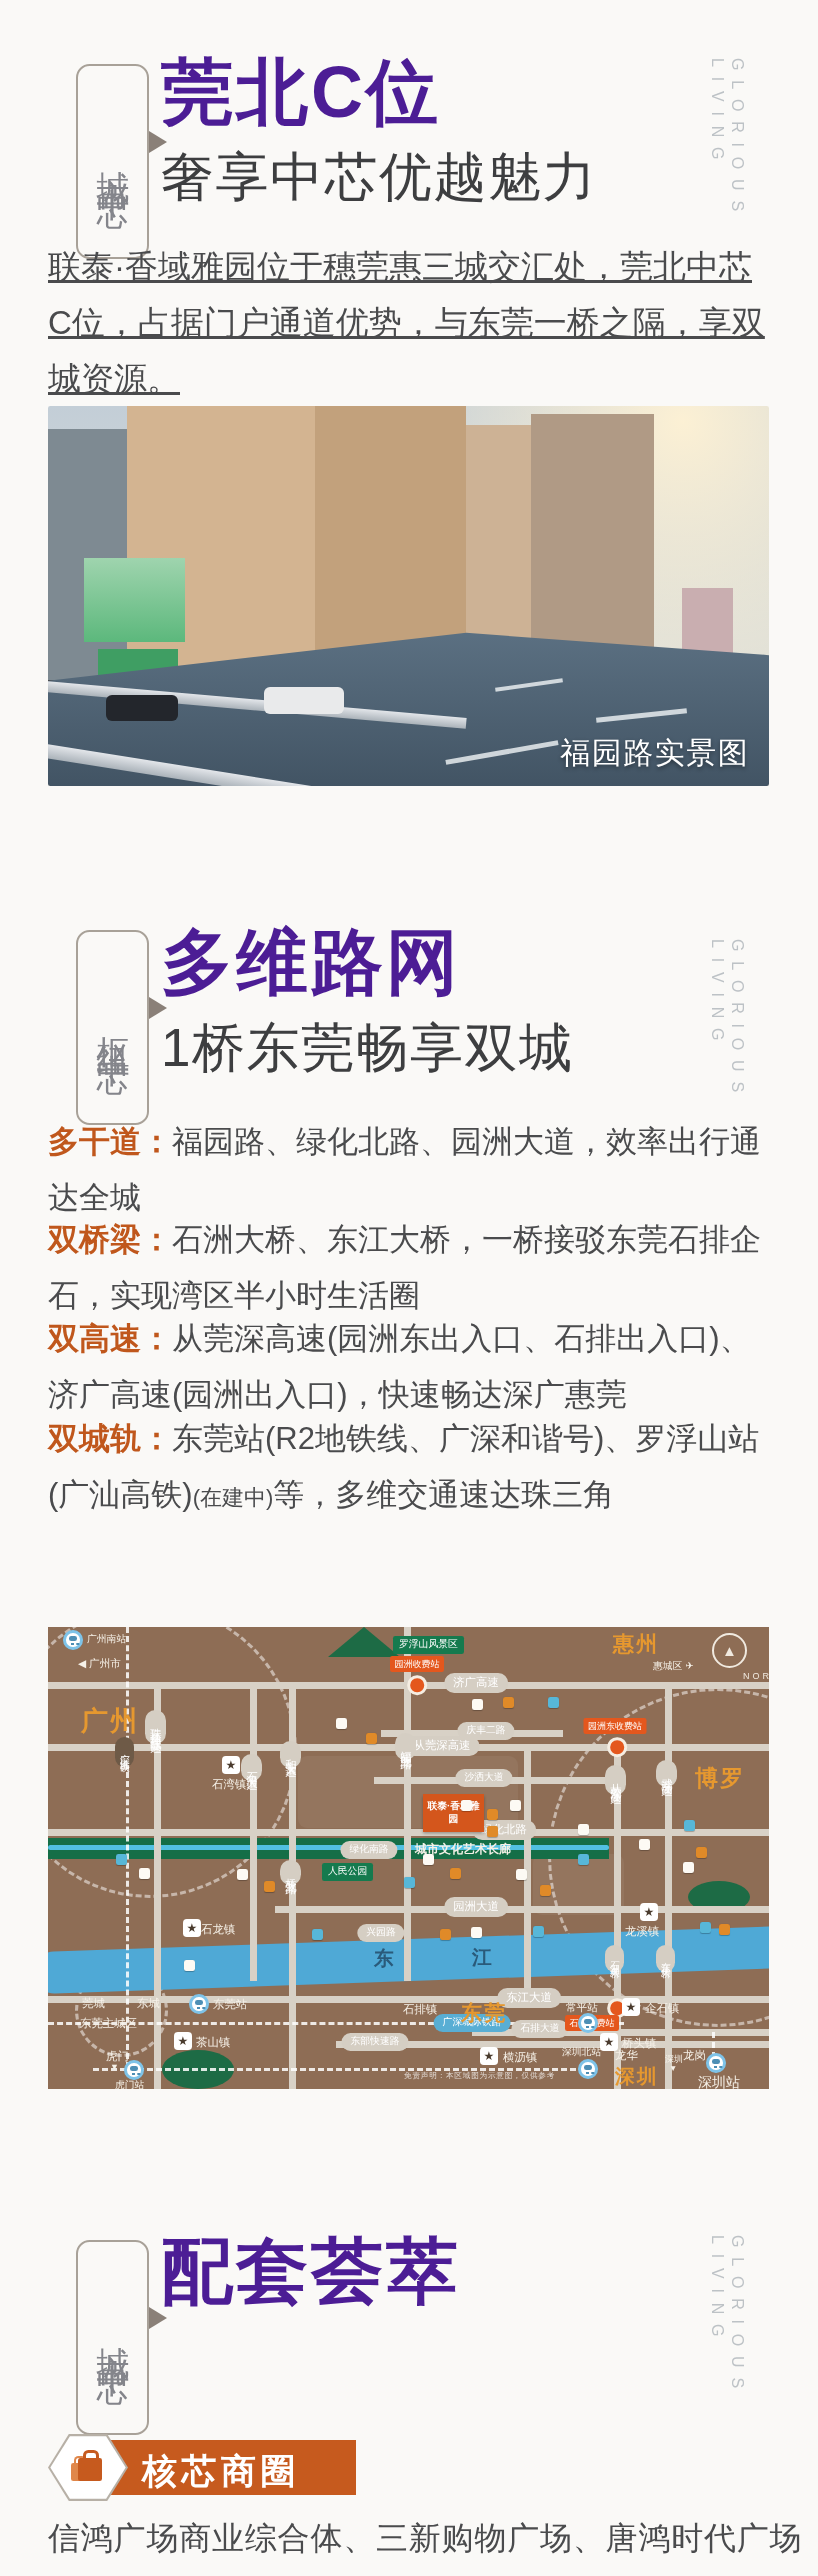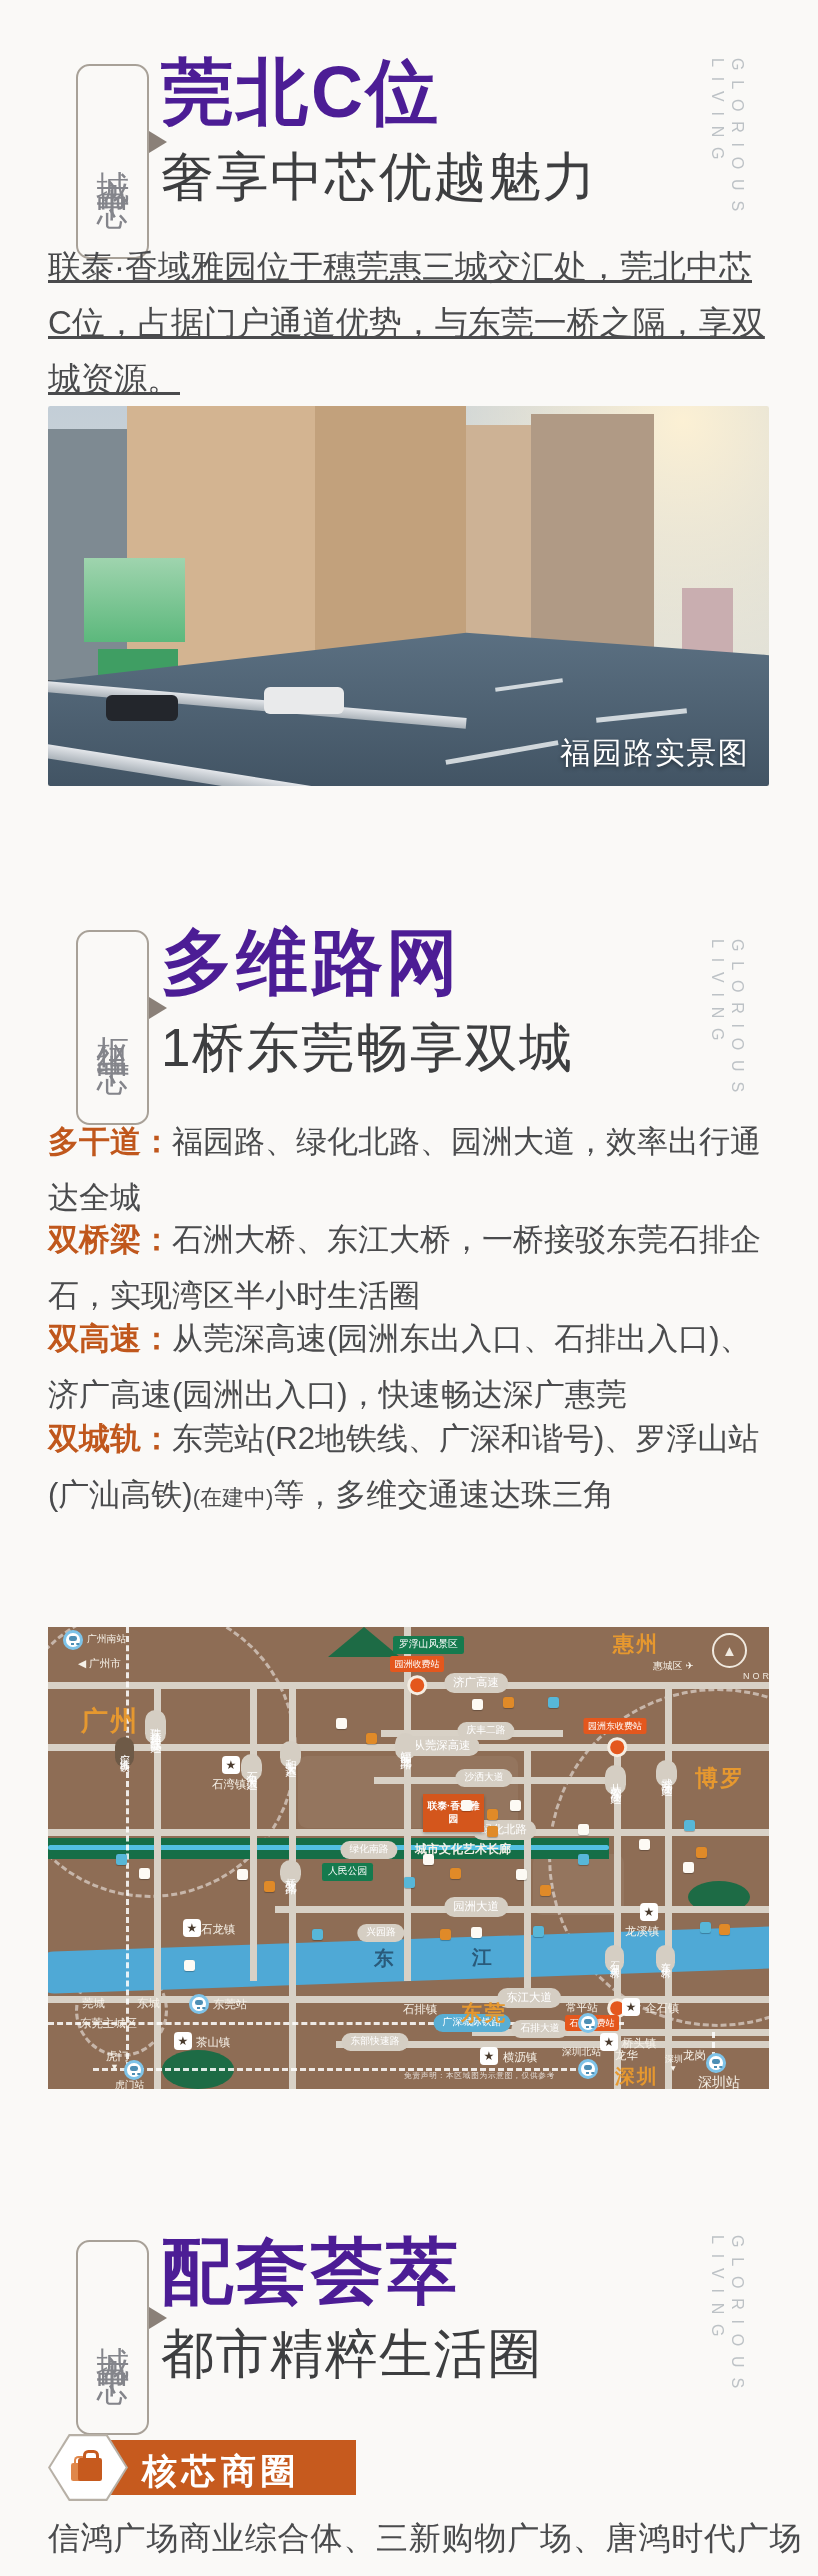--- a/index.html
+++ b/index.html
@@ -358,21 +358,20 @@
   <div class="wm" style="top:2235px;">
     <div>GLORIOUS</div>
     <div>LIVING</div>
   </div>
 
   <div class="tagbox" style="top:2240px;">
     <div class="vtxt">城市中芯</div>
     <div class="arr"></div>
   </div>
   <div class="h-title" style="top:2235px;">配套荟萃</div>
-  <div class="h-sub" style="top:2327px;">都市精粹生活圈</div>
 
   <div class="amen-badge">
     <div class="amen-bar">
       <span>核芯商圈</span>
     </div>
     <div class="hexwrap">
       <div class="hex-outer"></div>
       <div class="hex-inner"></div>
       <div class="bag2"></div>
       <div class="bag"></div>

